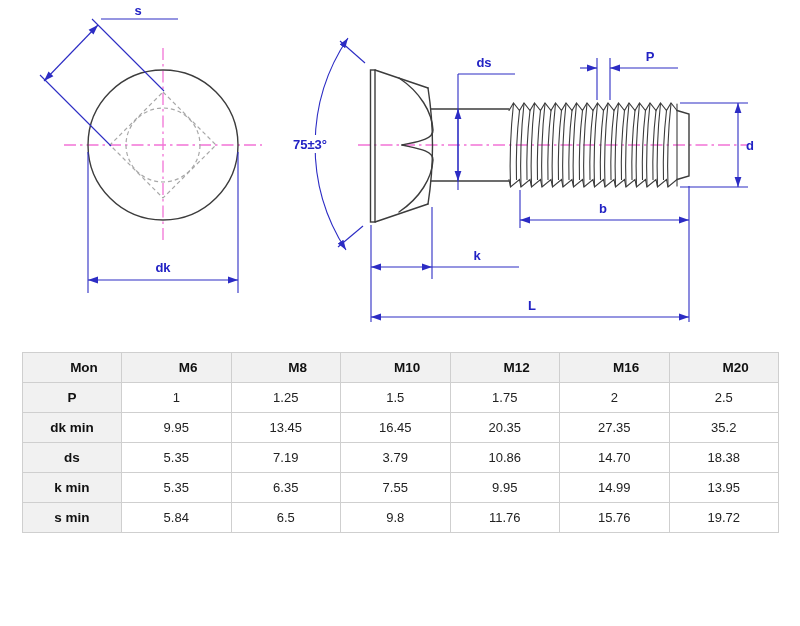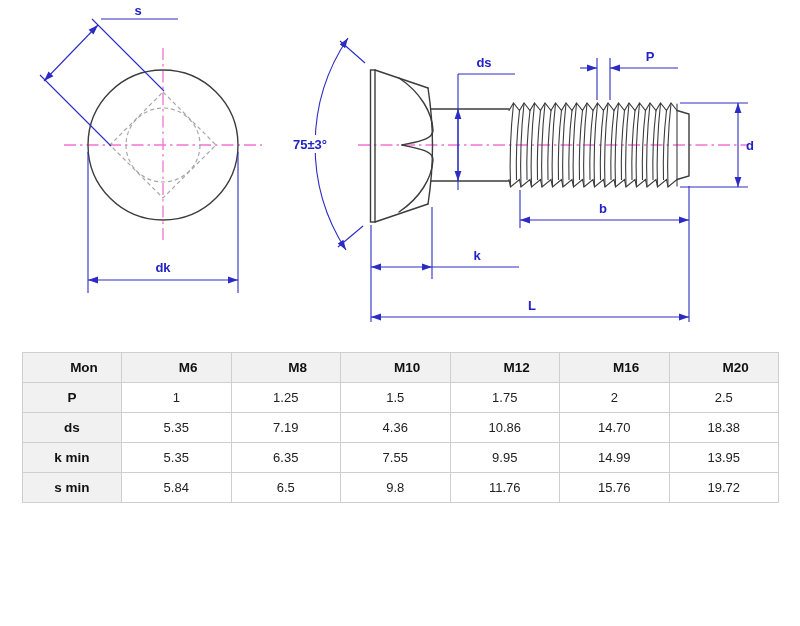--- a/index.html
+++ b/index.html
@@ -164,24 +164,33 @@
       <tr>
         <th>P</th>
         <td>1</td>
         <td>1.25</td>
         <td>1.5</td>
         <td>1.75</td>
         <td>2</td>
         <td>2.5</td>
       </tr>
       <tr>
+        <th>dk min</th>
+        <td>9.95</td>
+        <td>13.45</td>
+        <td>16.45</td>
+        <td>20.35</td>
+        <td>27.35</td>
+        <td>35.2</td>
+      </tr>
+      <tr>
         <th>ds</th>
         <td>5.35</td>
         <td>7.19</td>
-        <td>4.36</td>
+        <td>3.79</td>
         <td>10.86</td>
         <td>14.70</td>
         <td>18.38</td>
       </tr>
       <tr>
         <th>k min</th>
         <td>5.35</td>
         <td>6.35</td>
         <td>7.55</td>
         <td>9.95</td>

